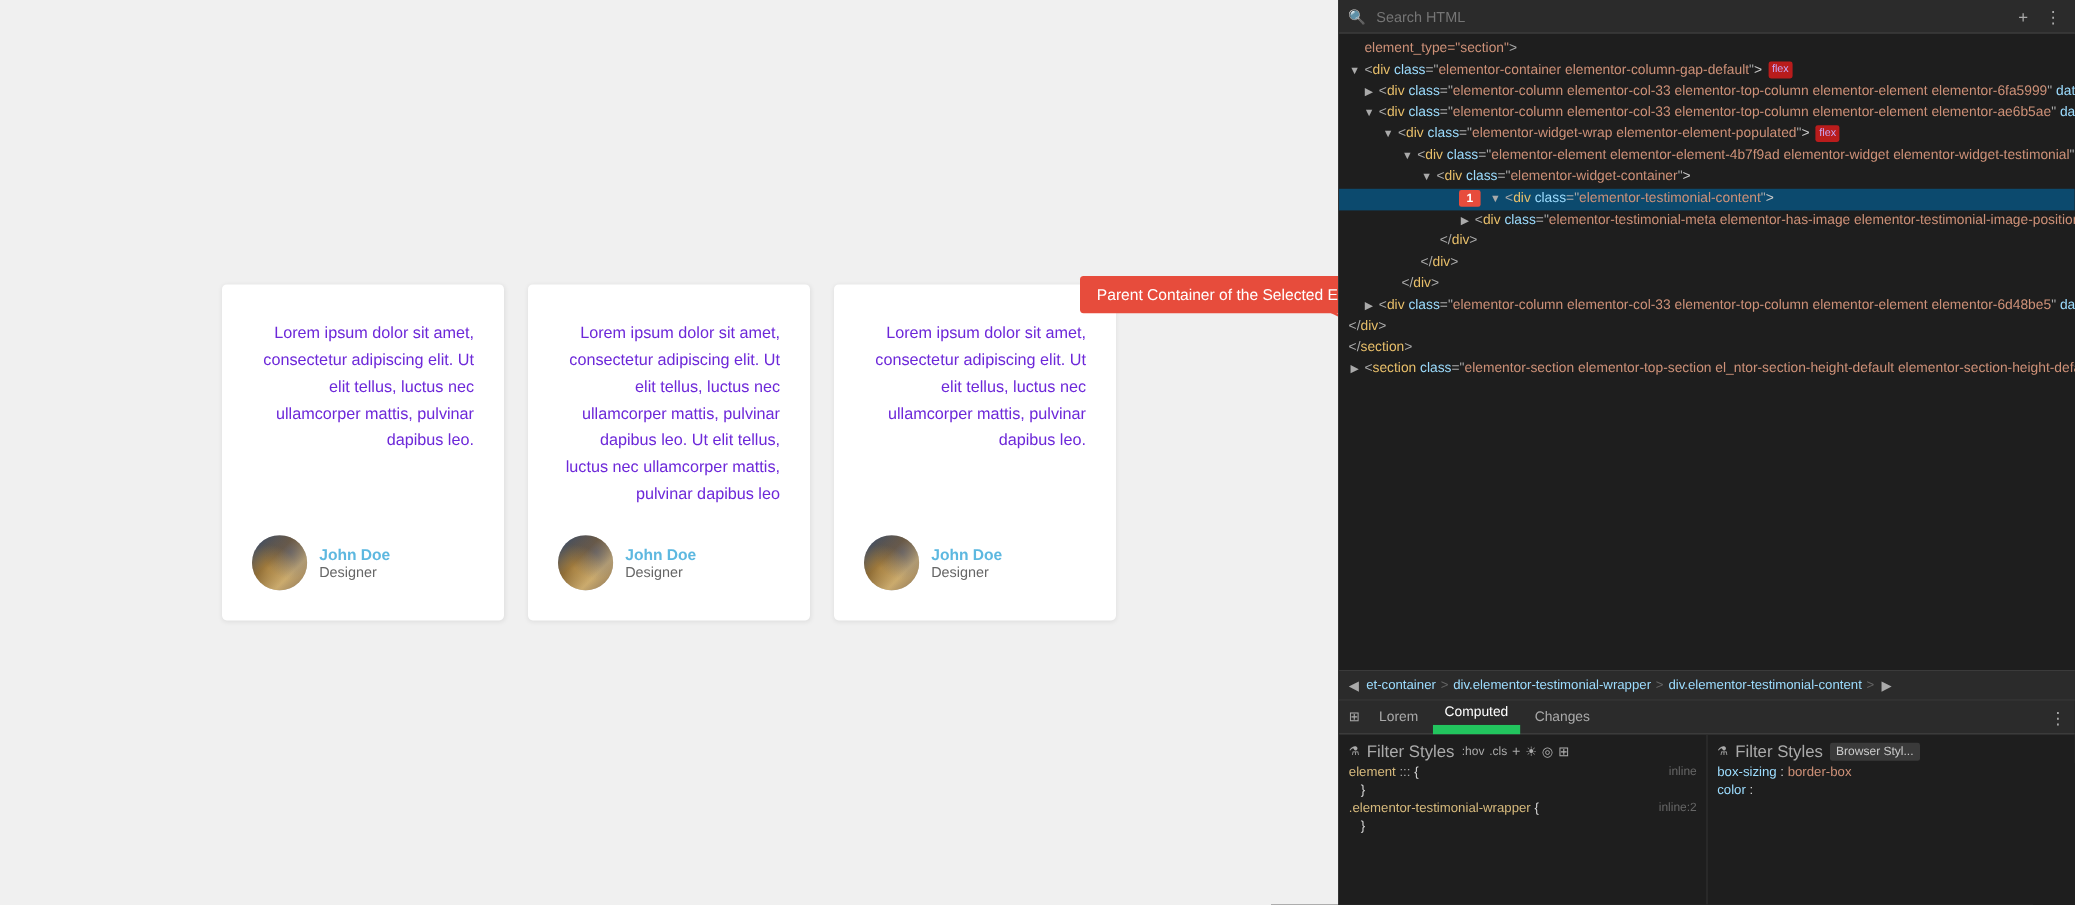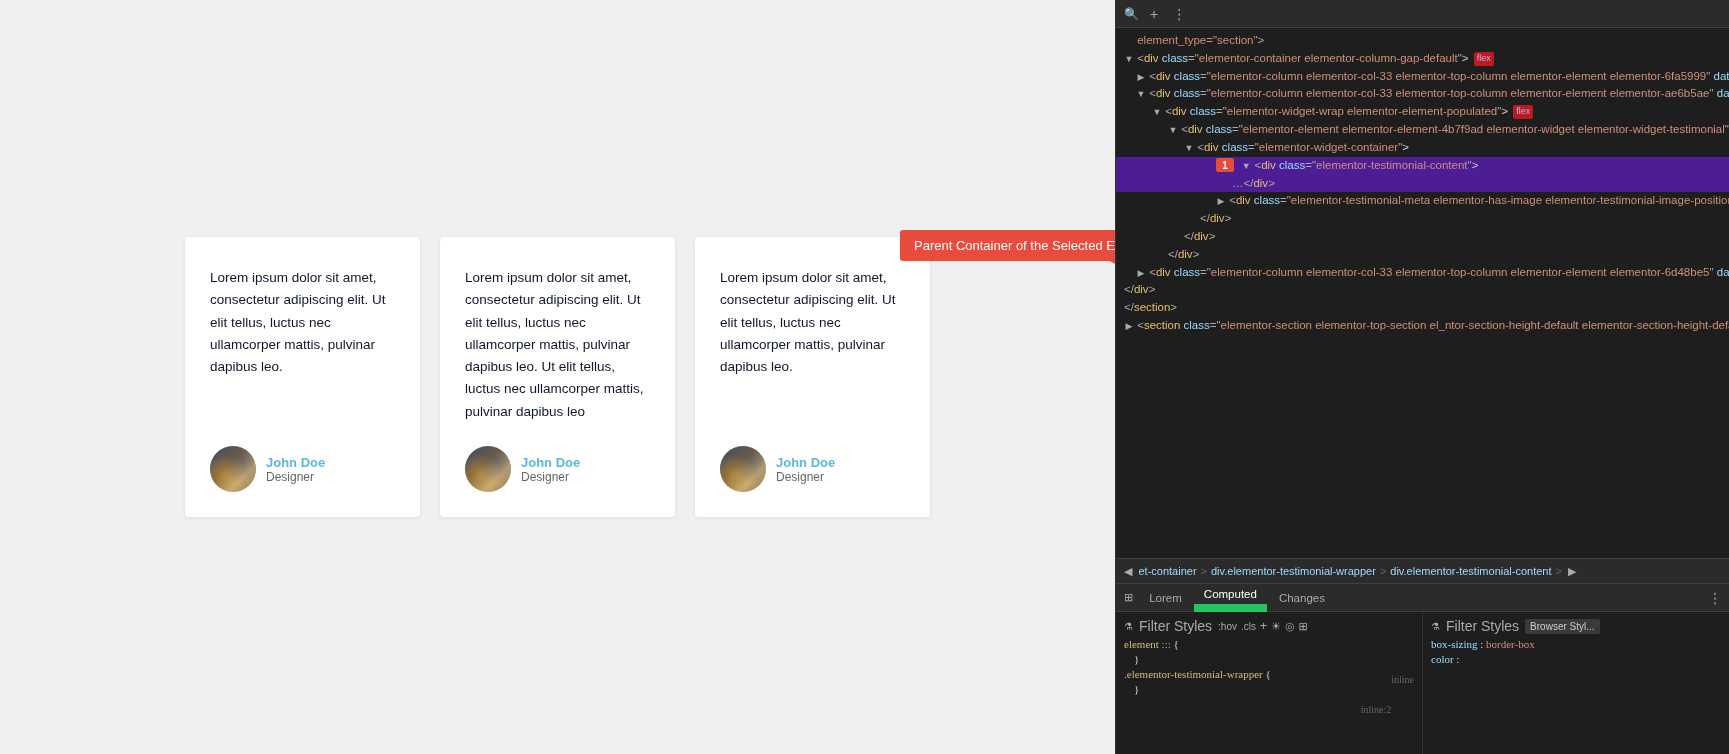--- a/index.html
+++ b/index.html
@@ -29,23 +29,24 @@
       padding: 30px 25px 25px;
       width: 235px;
       min-height: 280px;
       display: flex;
       flex-direction: column;
       box-shadow: 0 1px 4px rgba(0,0,0,0.08);
     }
 
     .card-text {
       font-size: 13.5px;
-      color: #0f172a;
+      color: #6d28d9;
       line-height: 1.65;
       flex: 1;
+      text-align: right;
     }
 
     .card-author {
       display: flex;
       align-items: center;
       gap: 10px;
     }
 
     .author-avatar {
       width: 46px;
@@ -169,21 +170,21 @@
     }
 
     .tree-line {
       padding: 0 8px;
       white-space: nowrap;
       cursor: default;
       position: relative;
     }
 
     .tree-line.selected {
-      background: #4c1d95;
+      background: #0c4a6e;
     }
 
     .tag-bracket { color: #aaa; }
     .tag-name { color: #e8bf6a; }
     .attr-name { color: #9cdcfe; }
     .attr-value { color: #ce9178; }
     .badge-flex {
       display: inline-block;
       background: #b91c1c;
       color: #c8a8f8;
@@ -303,26 +304,25 @@
       cursor: pointer;
     }
     .filter-icons-row {
       display: flex; gap: 4px; align-items: center;
     }
 
     .style-rule {
       margin-bottom: 3px;
       color: #d4d4d4;
       font-size: 11px;
-      font-family: Liberation Serif, serif;
     }
     .style-selector { color: #d7ba7d; }
     .style-prop { color: #9cdcfe; }
     .style-val { color: #ce9178; }
-    .style-source { color: #666; float: right; font-size: 10px; margin-top: 36px; }
+    .style-source { color: #666; float: right; font-size: 10px; }
 
     
     .line-badge {
       display: inline-flex;
       align-items: center;
       justify-content: center;
       width: 18px;
       height: 14px;
       background: #e74c3c;
       color: #fff;
@@ -391,20 +391,21 @@
     </defs>
     <line x1="0" y1="5" x2="52" y2="30" stroke="#e74c3c" stroke-width="2" marker-end="url(#arrowhead)"></line>
   </svg>
 
 </div>
 
 <div class="devtools-panel">
 
   <div class="devtools-header">
     <span class="search-icon-dt">🔍</span>
+    <input class="search-input-dt" type="text" placeholder="Search HTML" style="">
     <span class="dt-header-btn">+</span>
     <span class="dt-header-btn">⋮</span>
   </div>
 
   <div class="html-tree">
 
     <div class="tree-line">
       <span class="triangle empty"></span>
       <span class="attr-value">element_type="section"</span><span class="tag-bracket">&gt;</span>
     </div>
@@ -458,23 +459,20 @@
     </div>
 
 
     <div class="tree-line selected" style="padding-left:100px">
       <span class="line-badge">1</span>
       <span class="triangle open"></span>
       <span class="tag-bracket">&lt;</span><span class="tag-name">div</span>
       <span class="attr-name"> class</span><span class="tag-bracket">="</span><span class="attr-value">elementor-testimonial-content</span><span class="tag-bracket">"</span>&gt;
     </div>
 
-    <div class="tree-line selected" style="padding-left:116px">
-      <span class="ellipsis">…</span><span class="tag-bracket">&lt;/</span><span class="tag-name">div</span><span class="tag-bracket">&gt;</span>
-    </div>
 
     <div class="tree-line" style="padding-left:100px">
       <span class="triangle closed"></span>
       <span class="tag-bracket">&lt;</span><span class="tag-name">div</span>
       <span class="attr-name"> class</span><span class="tag-bracket">="</span><span class="attr-value">elementor-testimonial-meta elementor-has-image elementor-testimonial-image-position-aside</span>&gt;
       
     </div>
 
     <div class="tree-line" style="padding-left:84px">
       <span class="tag-bracket">&lt;/</span><span class="tag-name">div</span><span class="tag-bracket">&gt;</span>

